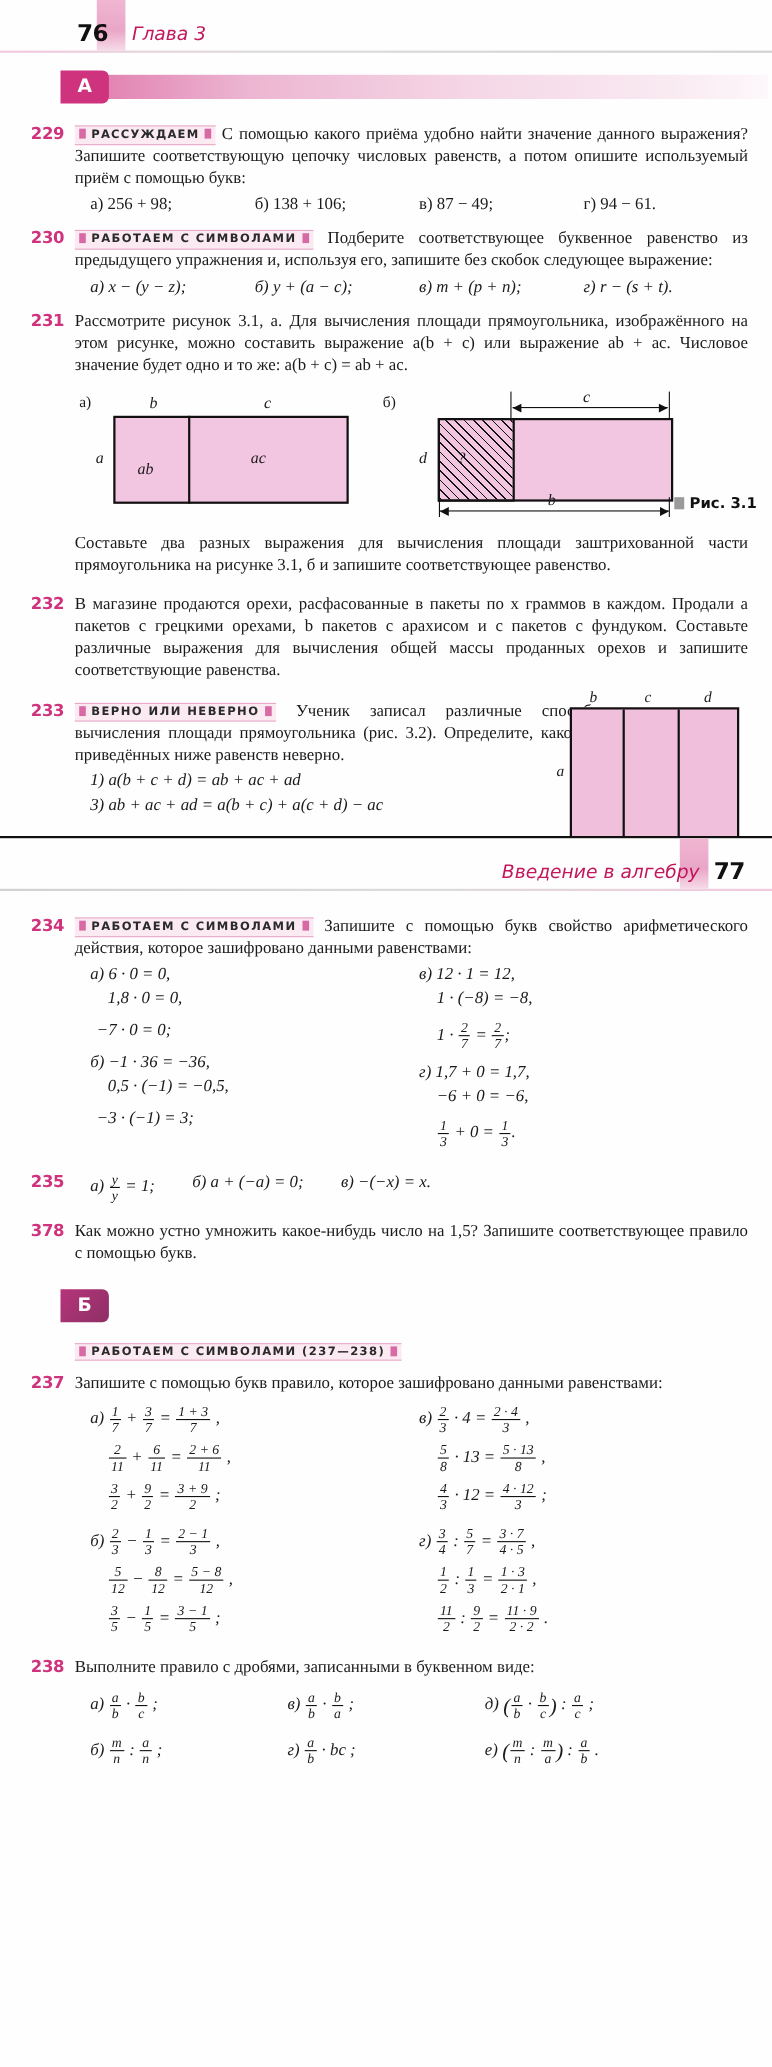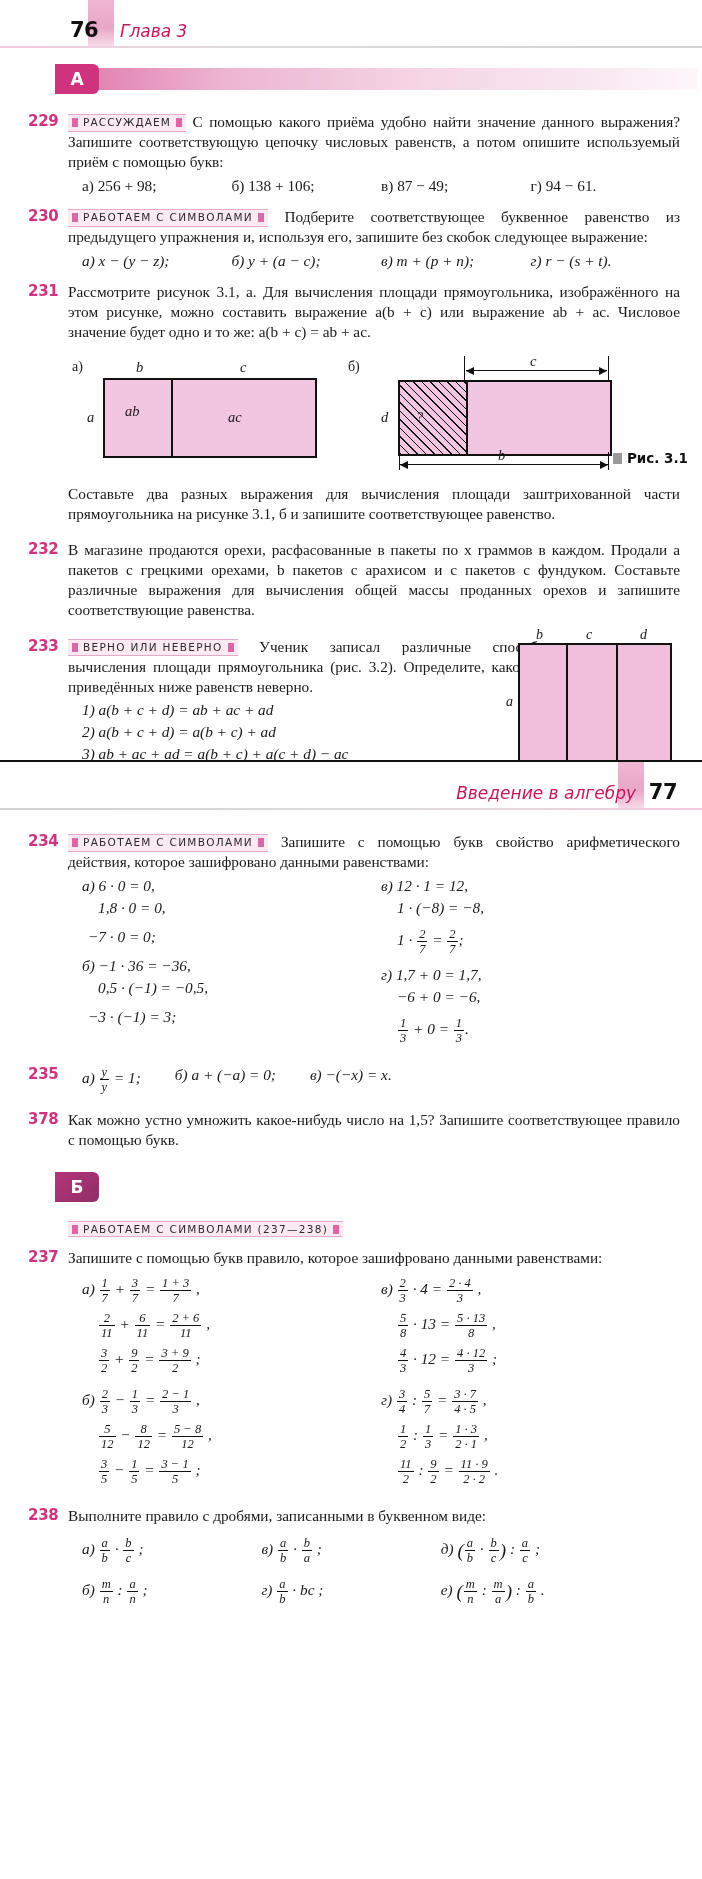--- a/index.html
+++ b/index.html
@@ -120,21 +120,21 @@
     font-size: 15px;
     color: #d0337d;
     letter-spacing: -0.3px;
   }
   .ex p { margin: 0; }
 
   .tagbox {
     display: inline-block;
     font-family: "DejaVu Sans", sans-serif;
     font-size: 10.5px;
-    font-weight: normal;
+    font-weight: bold;
     letter-spacing: 1.1px;
     color: #2a2a2a;
     background: #fbeaf2;
     border-top: 1px solid #e8a9c8;
     border-bottom: 1px solid #e8a9c8;
     padding: 1px 4px 1px 4px;
     vertical-align: 1px;
     white-space: nowrap;
   }
   .tagbox::before, .tagbox::after {
@@ -334,21 +334,21 @@
     <p>Рассмотрите рисунок 3.1, а. Для вычисления площади прямоугольника, изображённого на этом рисунке, можно составить выражение a(b + c) или выражение ab + ac. Числовое значение будет одно и то же: a(b + c) = ab + ac.</p>
 
     <div class="fig-wrap">
 
       <div class="figlabel-a" style="left:4px; top:4px;">а)</div>
       <div class="lbl" style="left:68px; top:4px;">b</div>
       <div class="lbl" style="left:172px; top:4px;">c</div>
       <div class="rect" style="left:35px; top:24px; width:210px; height:76px;"></div>
       <div class="vline" style="left:103px; top:24px; height:80px;"></div>
       <div class="lbl" style="left:19px; top:54px;">a</div>
-      <div class="lbl" style="left:57px; top:48px;">ab</div>
+      <div class="lbl" style="left:57px; top:64px;">ab</div>
       <div class="lbl" style="left:160px; top:54px;">ac</div>
 
       <div class="figlabel-b" style="left:280px; top:4px;">б)</div>
       <div class="tick" style="left:396px; top:2px; height:24px;"></div>
       <div class="tick" style="left:540px; top:2px; height:24px;"></div>
       <div class="arrowline" style="left:398px; top:16px; width:141px;"></div>
       <div class="lbl" style="left:462px; top:-2px;">c</div>
 
       <div class="rect" style="left:330px; top:26px; width:210px; height:72px;"></div>
       <div class="rect hatch" style="left:330px; top:26px; width:66px; height:72px; border-right:2px solid #111;"></div>
@@ -387,21 +387,20 @@
       </div>
 
     </div>
 
     <p class="narrow">
       <span class="tagbox tagwide">ВЕРНО ИЛИ НЕВЕРНО</span>
       <span>Ученик записал различные способы вычисления площади прямоугольника (рис. 3.2). Определите, какое из приведённых ниже равенств неверно.</span>
     </p>
     <div class="numlist">
       <div class="line mi">1)  a(b + c + d) = ab + ac + ad</div>
-      <div class="line mi">2)  a(b + c + d) = a(b + c) + ad</div>
       <div class="line mi">3)  ab + ac + ad = a(b + c) + a(c + d) − ac</div>
 
     </div>
   </div>
 </div>
 
 <div class="page page-77">
 
   <div class="runhead runhead-right">
     <div class="tabmark"></div>

